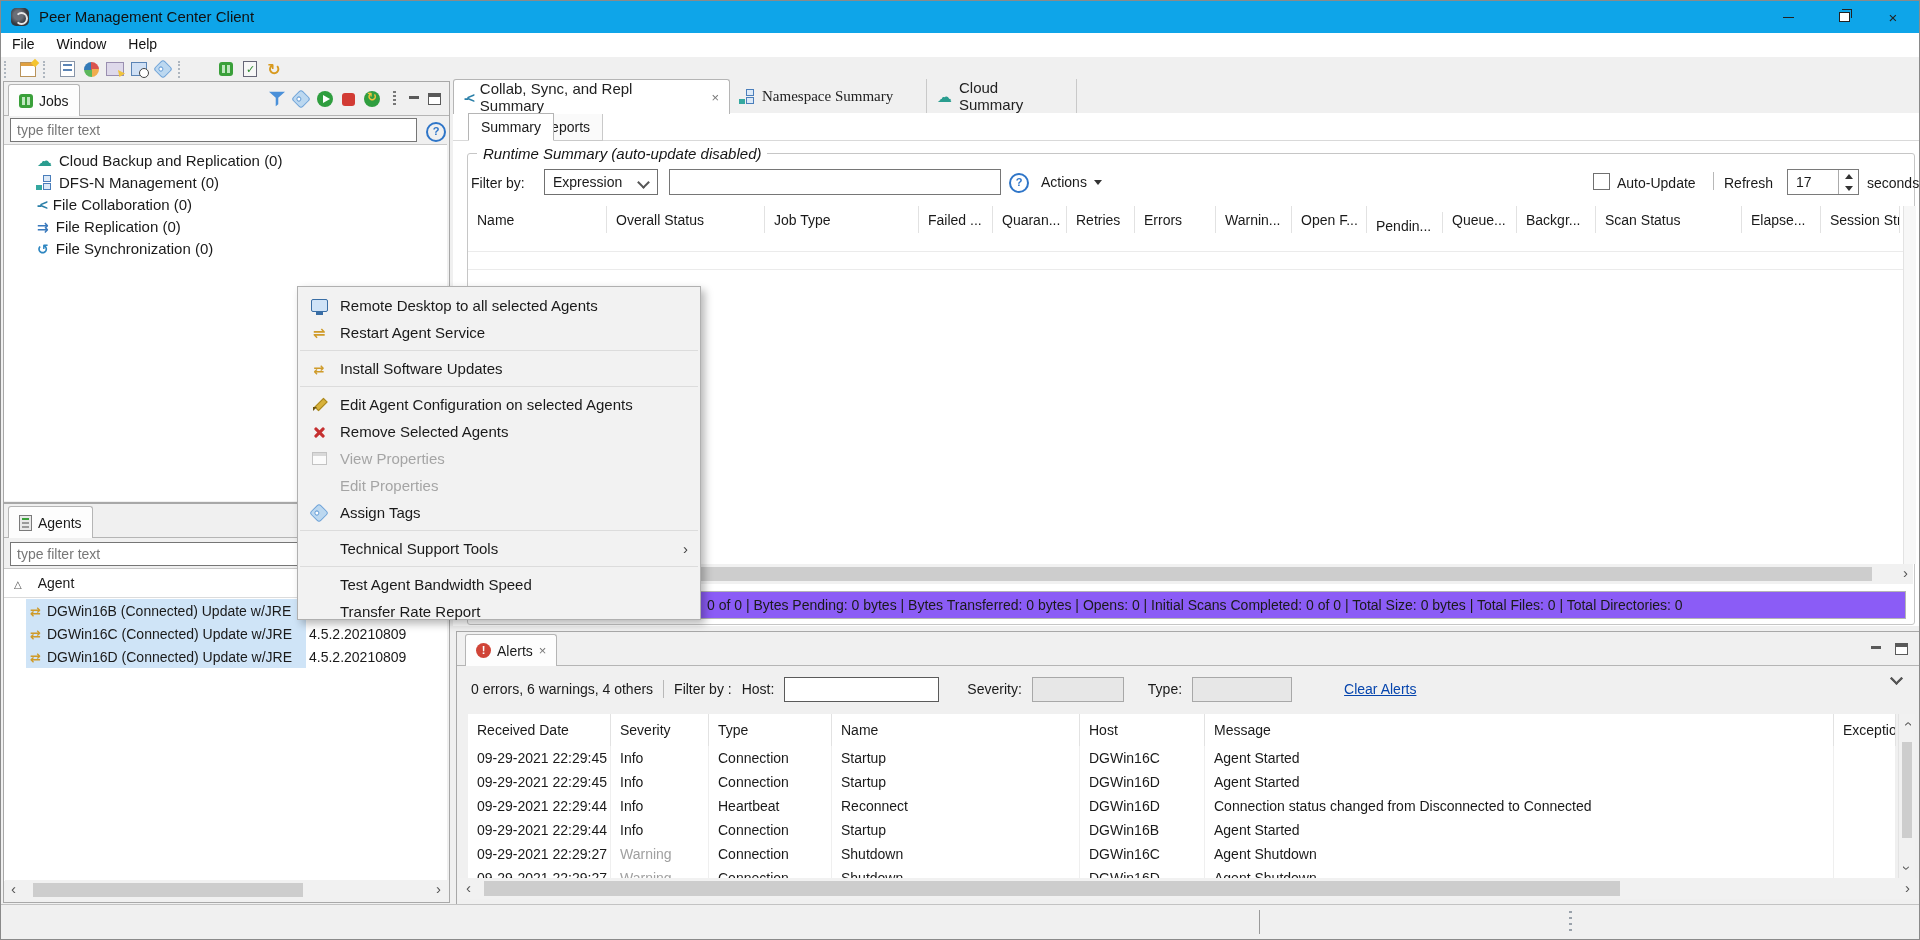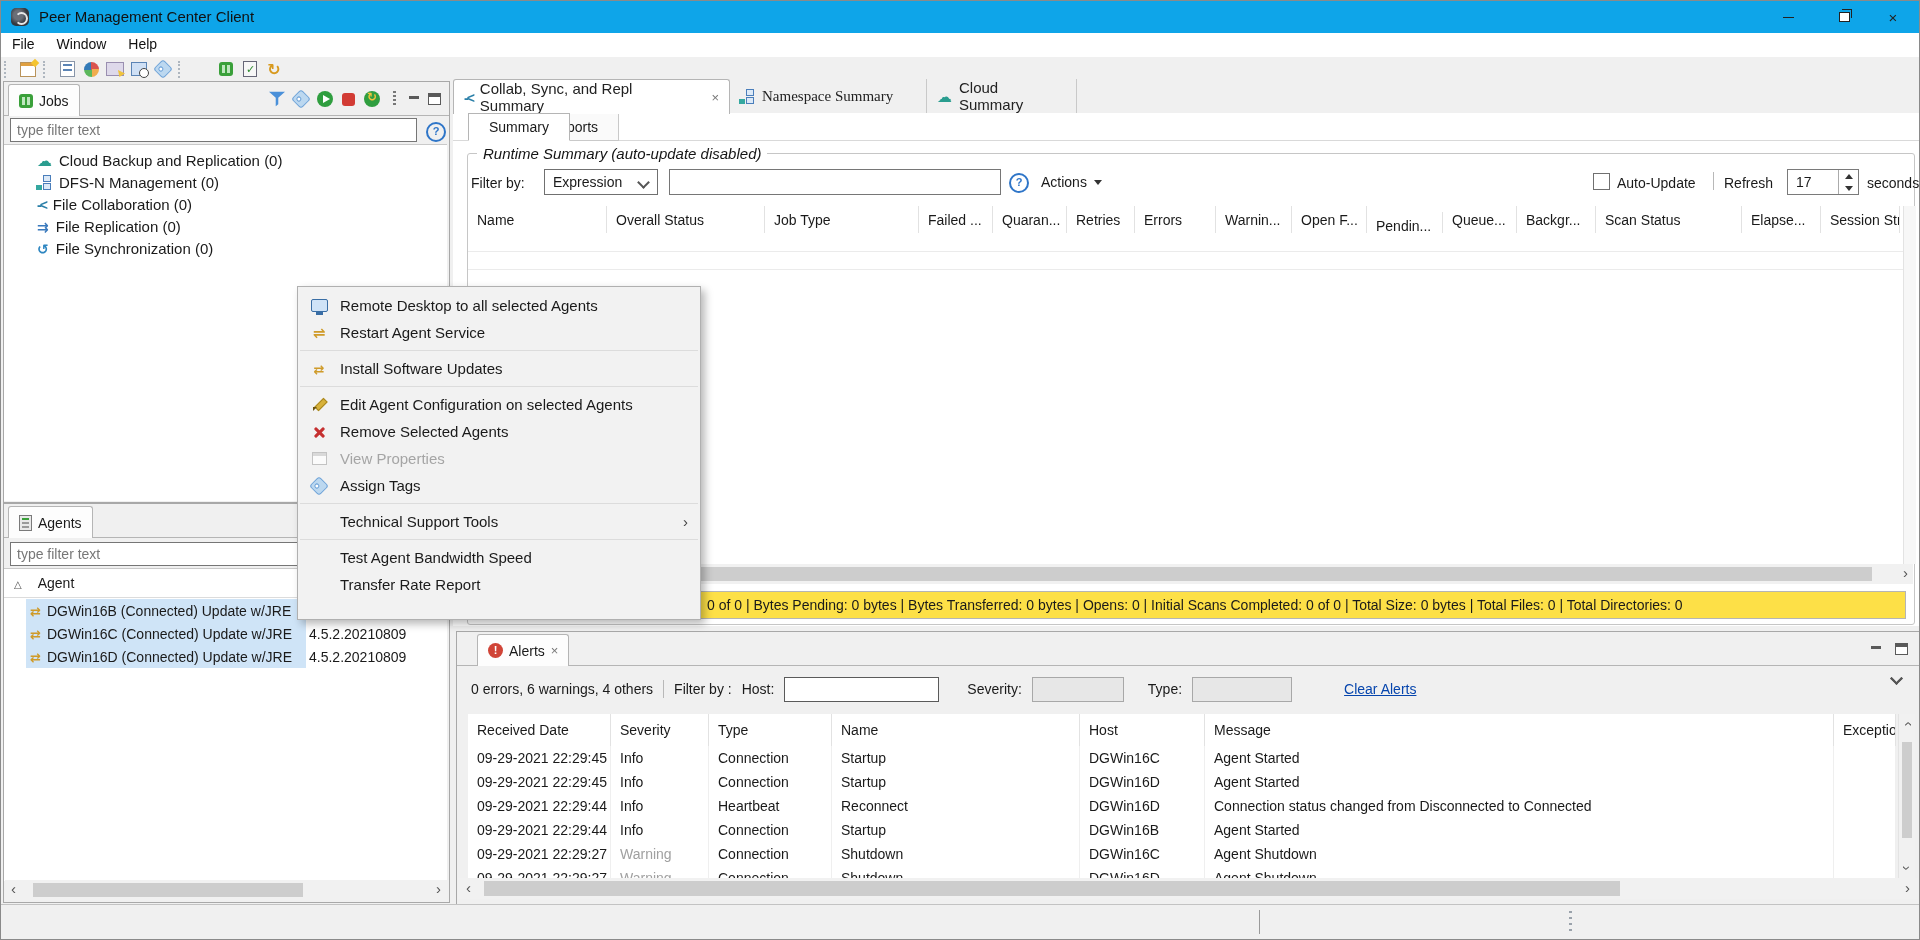--- a/index.html
+++ b/index.html
@@ -114,21 +114,21 @@
   .sb-thumb{position:absolute;top:3px;bottom:3px;background:#cdcdcd}
   .sb-arrow{position:absolute;color:#555;font-size:15px;line-height:1;top:50%;transform:translateY(-58%)}
   .vscroll{position:absolute;background:#f7f7f7;border-left:1px solid #e3e3e3}
   .v-arrow{position:absolute;left:50%;color:#555;font-size:14px}
 
   
   #editor-tabbar{position:absolute;left:452px;top:78px;right:0;height:34px;border-bottom:1px solid #b5b5b5;background:#f0f0f0;display:flex}
   .etab{display:flex;align-items:center;gap:7px;padding:0 10px;box-sizing:border-box;font-size:15px;color:#222;border-right:1px solid #c9c9c9;height:34px}
   .etab.active{background:#fff;border:1px solid #b5b5b5;border-bottom:none;border-radius:3px 3px 0 0;height:35px;position:relative;z-index:2}
   #editor-content{position:absolute;left:452px;top:112px;right:0;height:513px;background:#fff}
-  .subtab{position:absolute;top:0;height:28px;display:flex;align-items:center;padding:0 20px;font-size:14px;box-sizing:border-box}
+  .subtab{position:absolute;top:0;height:28px;display:flex;align-items:center;padding:0 12px;font-size:14px;box-sizing:border-box}
   .subtab.active{background:#fff;border:1px solid #b5b5b5;border-bottom:1px solid #fff;z-index:2}
   .subtab.inactive{background:#fafafa;border:1px solid #c9c9c9}
   #subtab-line{position:absolute;left:0;top:27px;right:0;height:1px;background:#d9d9d9}
   #groupbox{position:absolute;left:466px;top:152px;width:1446px;height:470px;border:1px solid #c6c6c6;border-radius:3px}
   #group-label{position:absolute;left:476px;top:144px;background:#fff;padding:0 6px;font-style:italic;font-size:15px;color:#151515}
   .combo{position:absolute;height:26px;border:1px solid #707070;background:#fff;box-sizing:border-box;display:flex;align-items:center;padding:0 8px;font-size:14px}
   .combo .chev,.chev{width:7px;height:7px;border-right:2px solid #555;border-bottom:2px solid #555;transform:rotate(45deg);margin-top:-4px}
   .combo .chev{position:absolute;right:9px;top:12px}
   .combo.gray{background:#e7e7e7;border-color:#a8a8a8}
   .caret-down{display:inline-block;width:0;height:0;border-left:4px solid transparent;border-right:4px solid transparent;border-top:5px solid #333;margin-left:7px}
@@ -138,21 +138,21 @@
   #spinner .val{position:absolute;left:8px;top:4px;font-size:14px}
   #spinner .arrows{position:absolute;right:0;top:0;bottom:0;width:19px;border-left:1px solid #ababab}
   #spinner .arrows div{height:50%;display:flex;align-items:center;justify-content:center}
   .tri-up{width:0;height:0;border-left:4px solid transparent;border-right:4px solid transparent;border-bottom:5px solid #333}
   .tri-down{width:0;height:0;border-left:4px solid transparent;border-right:4px solid transparent;border-top:5px solid #333}
 
   .th-row{position:absolute;display:flex;background:#fff;border-bottom:1px solid #d0d0d0}
   .th-cell{height:100%;display:flex;align-items:center;padding:0 0 0 9px;box-sizing:border-box;border-right:1px solid #e2e2e2;font-size:14px;white-space:nowrap;overflow:hidden}
   .td-cell{height:100%;display:flex;align-items:center;padding:0 0 0 9px;box-sizing:border-box;border-right:1px solid #efefef;font-size:14px;white-space:nowrap;overflow:hidden}
   .faint-line{position:absolute;left:0;width:100%;height:1px;background:#ebebeb}
-  #rt-status{position:absolute;left:467px;top:590px;width:1438px;height:28px;border:1px solid #b5b5b5;background:#fde047;box-sizing:border-box;
+  #rt-status{position:absolute;left:467px;top:590px;width:1438px;height:28px;border:1px solid #b5b5b5;background:#8b5cf6;box-sizing:border-box;
              font-size:14px;line-height:26px;white-space:nowrap;overflow:hidden;padding-left:238px}
 
   
   .al-row{position:absolute;left:0;width:100%;height:24px;display:flex;border-bottom:1px solid #e8e8e8;background:#fff}
   .muted{color:#a0a0a0}
   .link{color:#0645ad;text-decoration:underline;font-size:14px}
 
   
   #context-menu{position:absolute;left:296px;top:285px;width:404px;height:334px;background:#f2f2f2;
                 border:1px solid #b0b0b0;box-shadow:4px 4px 8px rgba(0,0,0,.28);z-index:100;padding:5px 0;box-sizing:border-box}
@@ -400,21 +400,21 @@
   <div class="hscroll" style="left:467px;top:563px;width:1445px;height:20px">
     <span class="sb-arrow" style="left:5px">‹</span>
     <span class="sb-thumb" style="left:22px;width:1382px"></span>
     <span class="sb-arrow" style="right:5px">›</span>
   </div>
   <div id="rt-status">0 of 0 | Bytes Pending: 0 bytes | Bytes Transferred: 0 bytes | Opens: 0 | Initial Scans Completed: 0 of 0 | Total Size: 0 bytes | Total Files: 0 | Total Directories: 0</div>
 
   
   <div class="viewbox" style="left:455px;top:630px;width:1463px;height:273px;background:#f0f0f0">
     <div class="vtabbar">
-      <div class="vtab" style="left:20px">
+      <div class="vtab" style="left:8px">
         <span class="gi alert-icon"></span>
         <span>Alerts</span>
         <span class="close-x">×</span>
       </div>
       <div class="vtoolbar" style="right:12px;gap:14px">
         <span class="gi minimize-icon"></span>
         <span class="gi maximize-icon"></span>
       </div>
     </div>
 
@@ -553,20 +553,23 @@
           <span class="gi remove-x-icon"></span>
         </span>
         <span class="cm-label">Remove Selected Agents</span>
       </div>
       <div class="cm-item disabled">
         <span class="cm-ic">
           <span class="gi properties-table-icon"></span>
         </span>
         <span class="cm-label">View Properties</span>
       </div>
+      <div class="cm-item disabled">
+        <span class="cm-label">Edit Properties</span>
+      </div>
       <div class="cm-item">
         <span class="cm-ic">
           <span class="gi assign-tags-icon"></span>
         </span>
         <span class="cm-label">Assign Tags</span>
       </div>
       <div class="cm-sep"></div>
       <div class="cm-item">
         <span class="cm-label">Technical Support Tools</span>
         <span class="cm-arrow">›</span>

